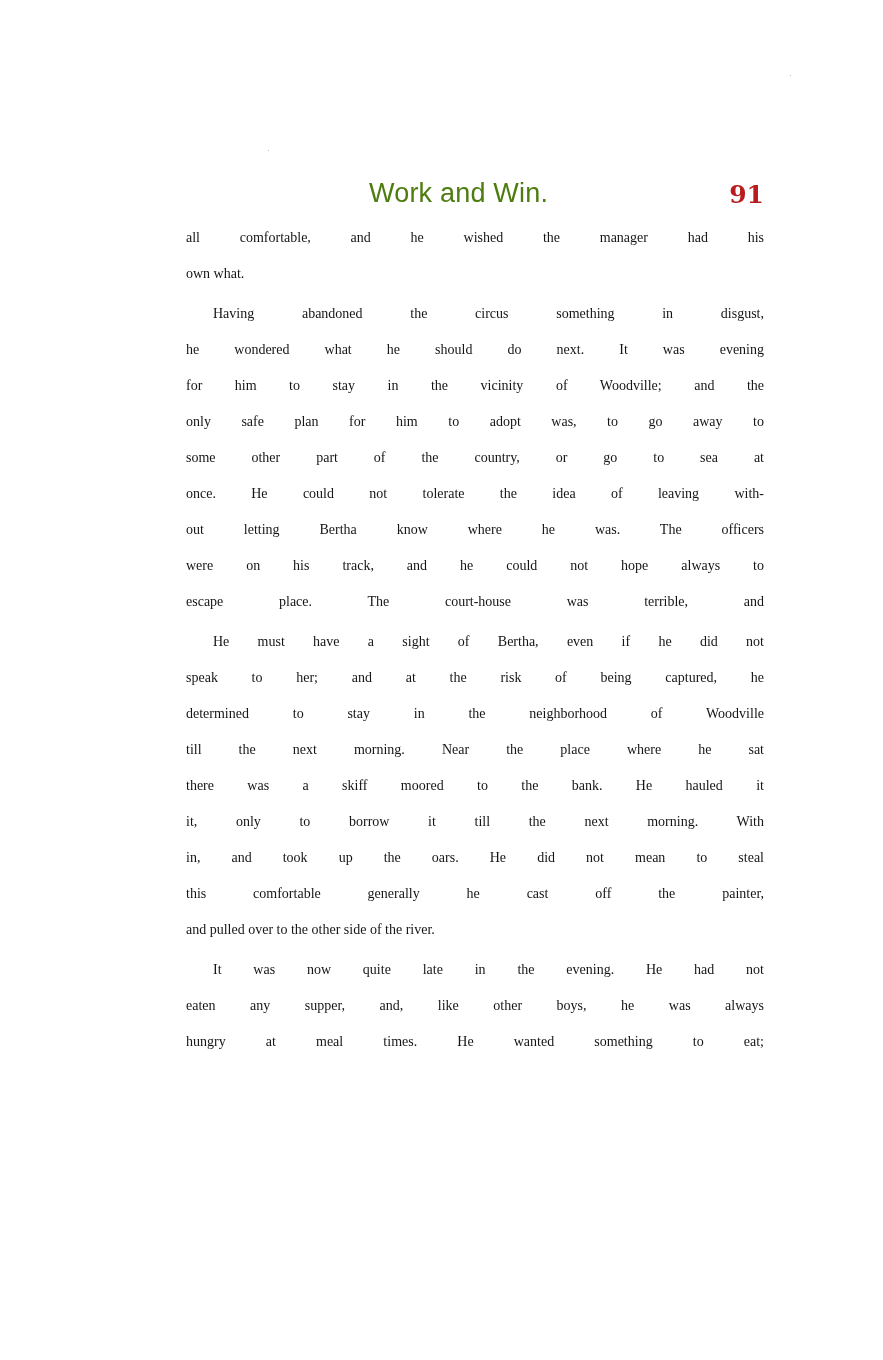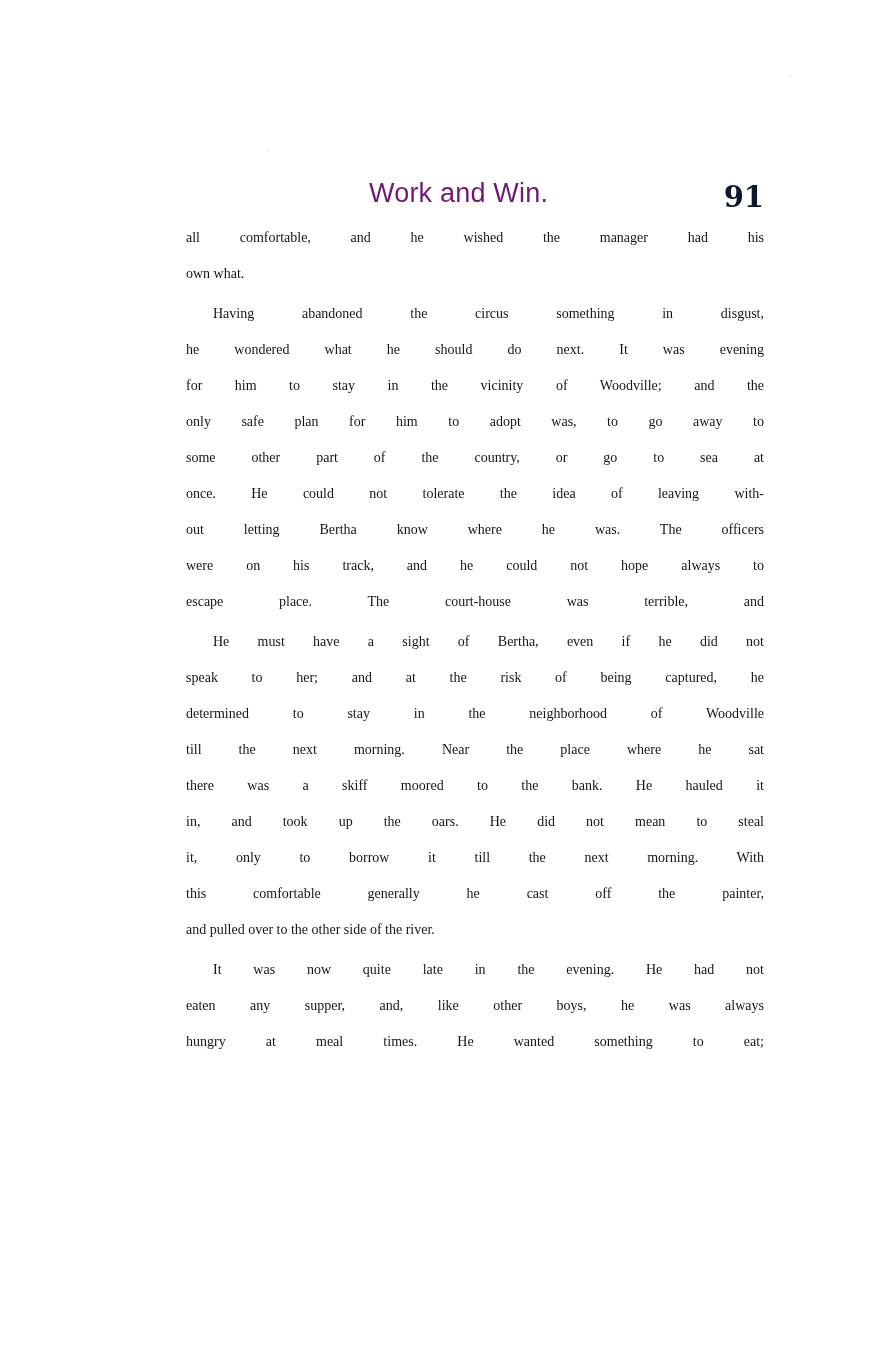--- a/index.html
+++ b/index.html
@@ -1,20 +1,20 @@
 <!DOCTYPE html>
 <html><head>
   <meta charset="utf-8">
   <style>
     html, body { margin: 0; padding: 0; background: #ffffff; }
     body { width: 883px; height: 1360px; position: relative; overflow: hidden; font-family: "DejaVu Serif", "Liberation Serif", serif; color: #1a1a1a; }
     .page { position: absolute; left: 0; top: 0; width: 883px; height: 1360px; }
     .header { position: absolute; top: 178px; left: 186px; width: 578px; height: 40px; }
-    .running-title { position: absolute; left: 183px; top: 0; font-family: "Liberation Sans", sans-serif; font-size: 27px; color: #701a75; letter-spacing: 0.2px; }
-    .page-number { position: absolute; right: 0; top: 2px; font-family: "DejaVu Serif", serif; font-size: 29px; font-weight: bold; color: #0f172a; }
+    .running-title { position: absolute; left: 183px; top: 0; font-family: "Liberation Sans", sans-serif; font-size: 27px; color: #4d7c0f; letter-spacing: 0.2px; }
+    .page-number { position: absolute; right: 0; top: 2px; font-family: "DejaVu Serif", serif; font-size: 25px; font-weight: bold; color: #b91c1c; }
     .body-text { position: absolute; top: 220px; left: 186px; width: 578px; }
     .line { display: block; height: 36px; line-height: 36px; font-family: "Liberation Serif", serif; font-size: 14px; white-space: nowrap; text-align: justify; text-align-last: justify; color: #151515; }
     .line.last { text-align-last: left; }
     .line.indent { padding-left: 27px; }
     .para-gap { height: 4px; }
     .speck { position: absolute; background: #bbb; width: 1px; height: 1px; }
   </style>
 </head>
 <body>
 
@@ -44,22 +44,22 @@
       <span class="line">escape place.  The court-house was terrible, and</span>
     </div>
     <div class="para-gap"></div>
 
     <div>
       <span class="line indent">He must have a sight of Bertha, even if he did not</span>
       <span class="line">speak to her; and at the risk of being captured, he</span>
       <span class="line">determined to stay in the neighborhood of Woodville</span>
       <span class="line">till the next morning.  Near the place where he sat</span>
       <span class="line">there was a skiff moored to the bank.  He hauled it</span>
+      <span class="line">it, only to borrow it till the next morning.  With</span>
       <span class="line">in, and took up the oars.  He did not mean to steal</span>
-      <span class="line">it, only to borrow it till the next morning.  With</span>
       <span class="line">this comfortable generally he cast off the painter,</span>
       <span class="line last">and pulled over to the other side of the river.</span>
     </div>
     <div class="para-gap"></div>
 
     <div>
       <span class="line indent">It was now quite late in the evening.  He had not</span>
       <span class="line">eaten any supper, and, like other boys, he was always</span>
       <span class="line">hungry at meal times.  He wanted something to eat;</span>
     </div>

